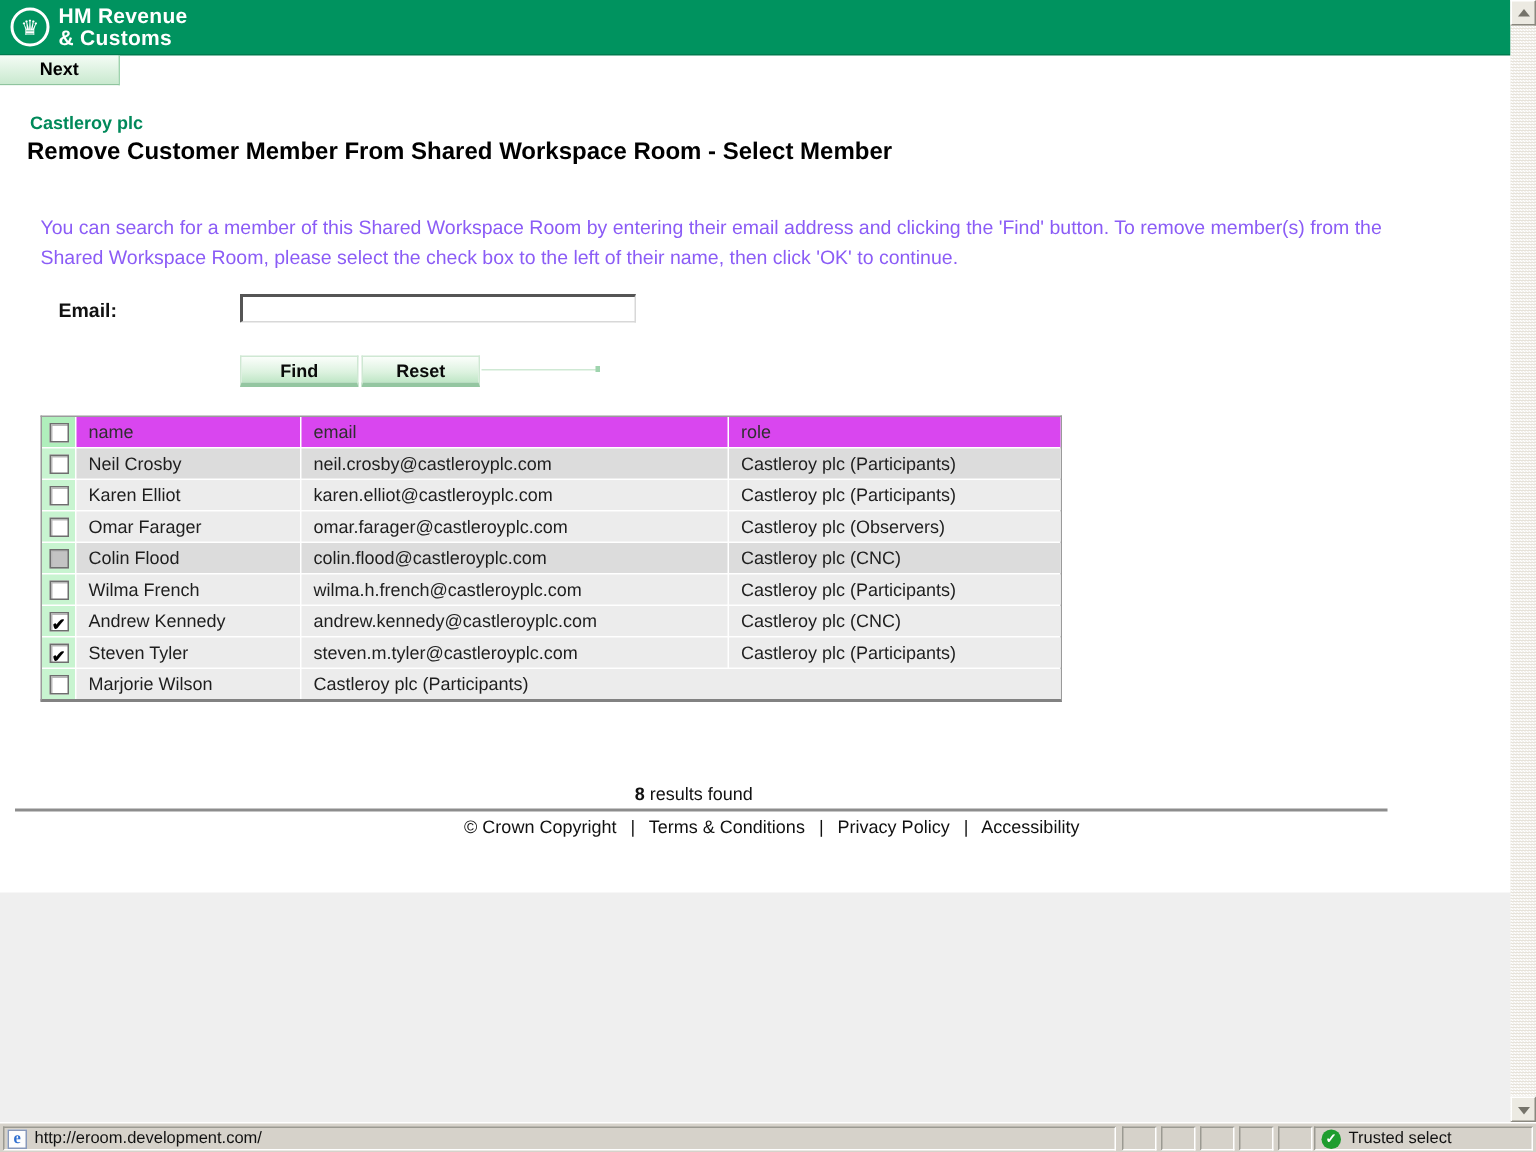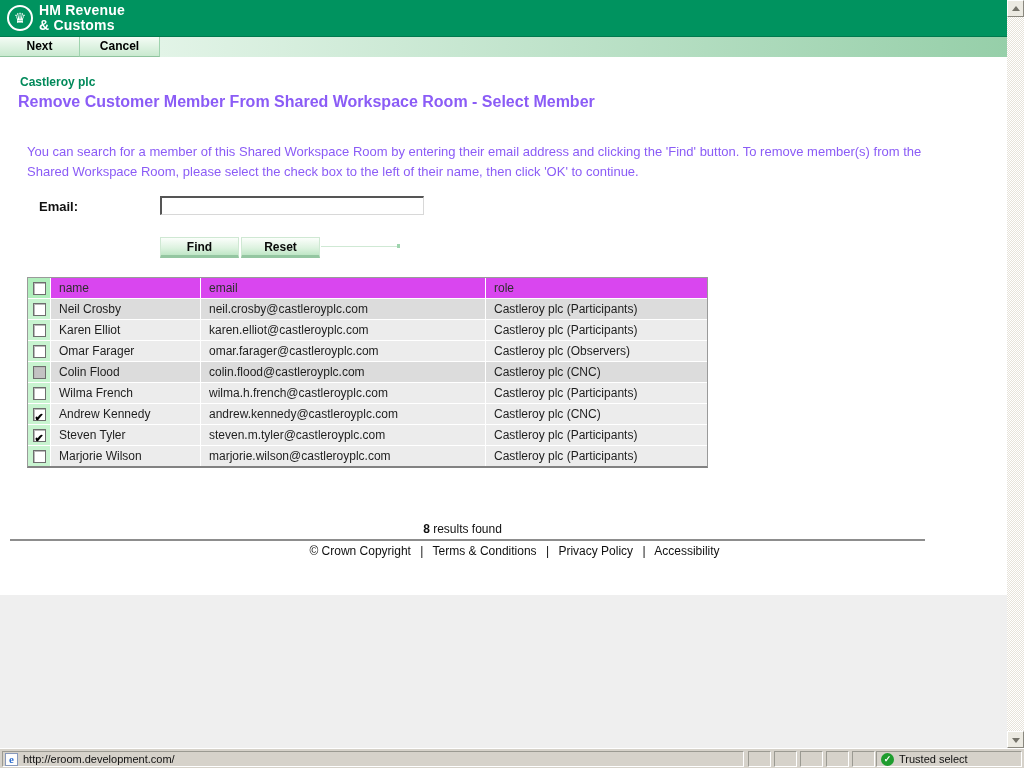--- a/index.html
+++ b/index.html
@@ -9,30 +9,30 @@
   
   #viewport { position:absolute; left:0; top:0; width:1007px; height:748px; background:#fff; }
   .header { position:absolute; left:0; top:0; width:100%; height:36px; background:#00935f; }
   .logo { position:absolute; left:7px; top:3px; display:flex; align-items:center; }
   .crown { width:26px; height:26px; border:2px solid #fff; border-radius:50%; color:#fff;
            font-size:14px; line-height:22px; text-align:center; }
   .logo-text { margin-left:6px; color:#fff; font-weight:bold; font-size:14px; line-height:15px; letter-spacing:0.2px; }
 
   
   .toolbar { position:absolute; left:0; top:36px; width:100%; height:21px; display:flex;
-             border-top:1px solid #007a4e; }
+             border-top:1px solid #007a4e;flex-direction:column; }
   .tb-btn { width:80px; height:100%; background:linear-gradient(#f4fcf5, #c9e9cf);
             border-right:1px solid #9fd3ae; border-bottom:1px solid #8fc49e;
             font-size:12px; font-weight:bold; color:#000; text-align:center; line-height:19px; cursor:pointer; }
   .tb-fill { flex:1; background:linear-gradient(to right, #e2f4e7, #96cfa9); }
 
   
   .content { position:absolute; left:0; top:57px; width:100%; height:548px; background:#fff; }
   .breadcrumb { position:absolute; left:20px; top:18px; font-size:12px; font-weight:bold; color:#00895a; }
-  .page-title { position:absolute; left:18px; top:36px; font-size:16px; font-weight:bold; color:#8b5cf6; }
+  .page-title { position:absolute; left:18px; top:36px; font-size:16px; font-weight:bold; color:#000000; }
   .instructions { position:absolute; left:27px; top:85px; width:930px; font-size:13px; color:#8b5cf6; line-height:20px; }
 
   .email-label { position:absolute; left:27px; top:142px; font-size:13px; font-weight:bold; color:#111;padding-left:12px; }
   .email-input { position:absolute; left:160px; top:139px; width:264px; height:19px; background:#fff;
                  border:1px solid #d8d8d8; border-top:2px solid #555; border-left:2px solid #555;
                  font-size:12px; padding:0 3px; outline:none; }
 
   .find-btn, .reset-btn { position:absolute; top:180px; width:79px; height:21px;
        background:linear-gradient(#fbfefb 0%, #dcf2df 60%, #bfe6c6 100%);
        border:1px solid #cfe8d3; border-bottom:3px solid #94c6a1;
@@ -205,21 +205,20 @@
     <div class="cell c-name">Steven Tyler</div>
     <div class="cell c-email">steven.m.tyler@castleroyplc.com</div>
     <div class="cell c-role">Castleroy plc (Participants)</div>
   </div>
 
   <div class="t-row light">
     <div class="cell c-check">
       <span class="checkbox"></span>
     </div>
     <div class="cell c-name">Marjorie Wilson</div>
-    <div class="cell c-email">marjorie.wilson@castleroyplc.com</div>
     <div class="cell c-role">Castleroy plc (Participants)</div>
   </div>
 </div>
       </div>
 
       <div class="results">
         <b>8</b>
         <span>results found</span>
       </div>
       <div class="sep-line"></div>

